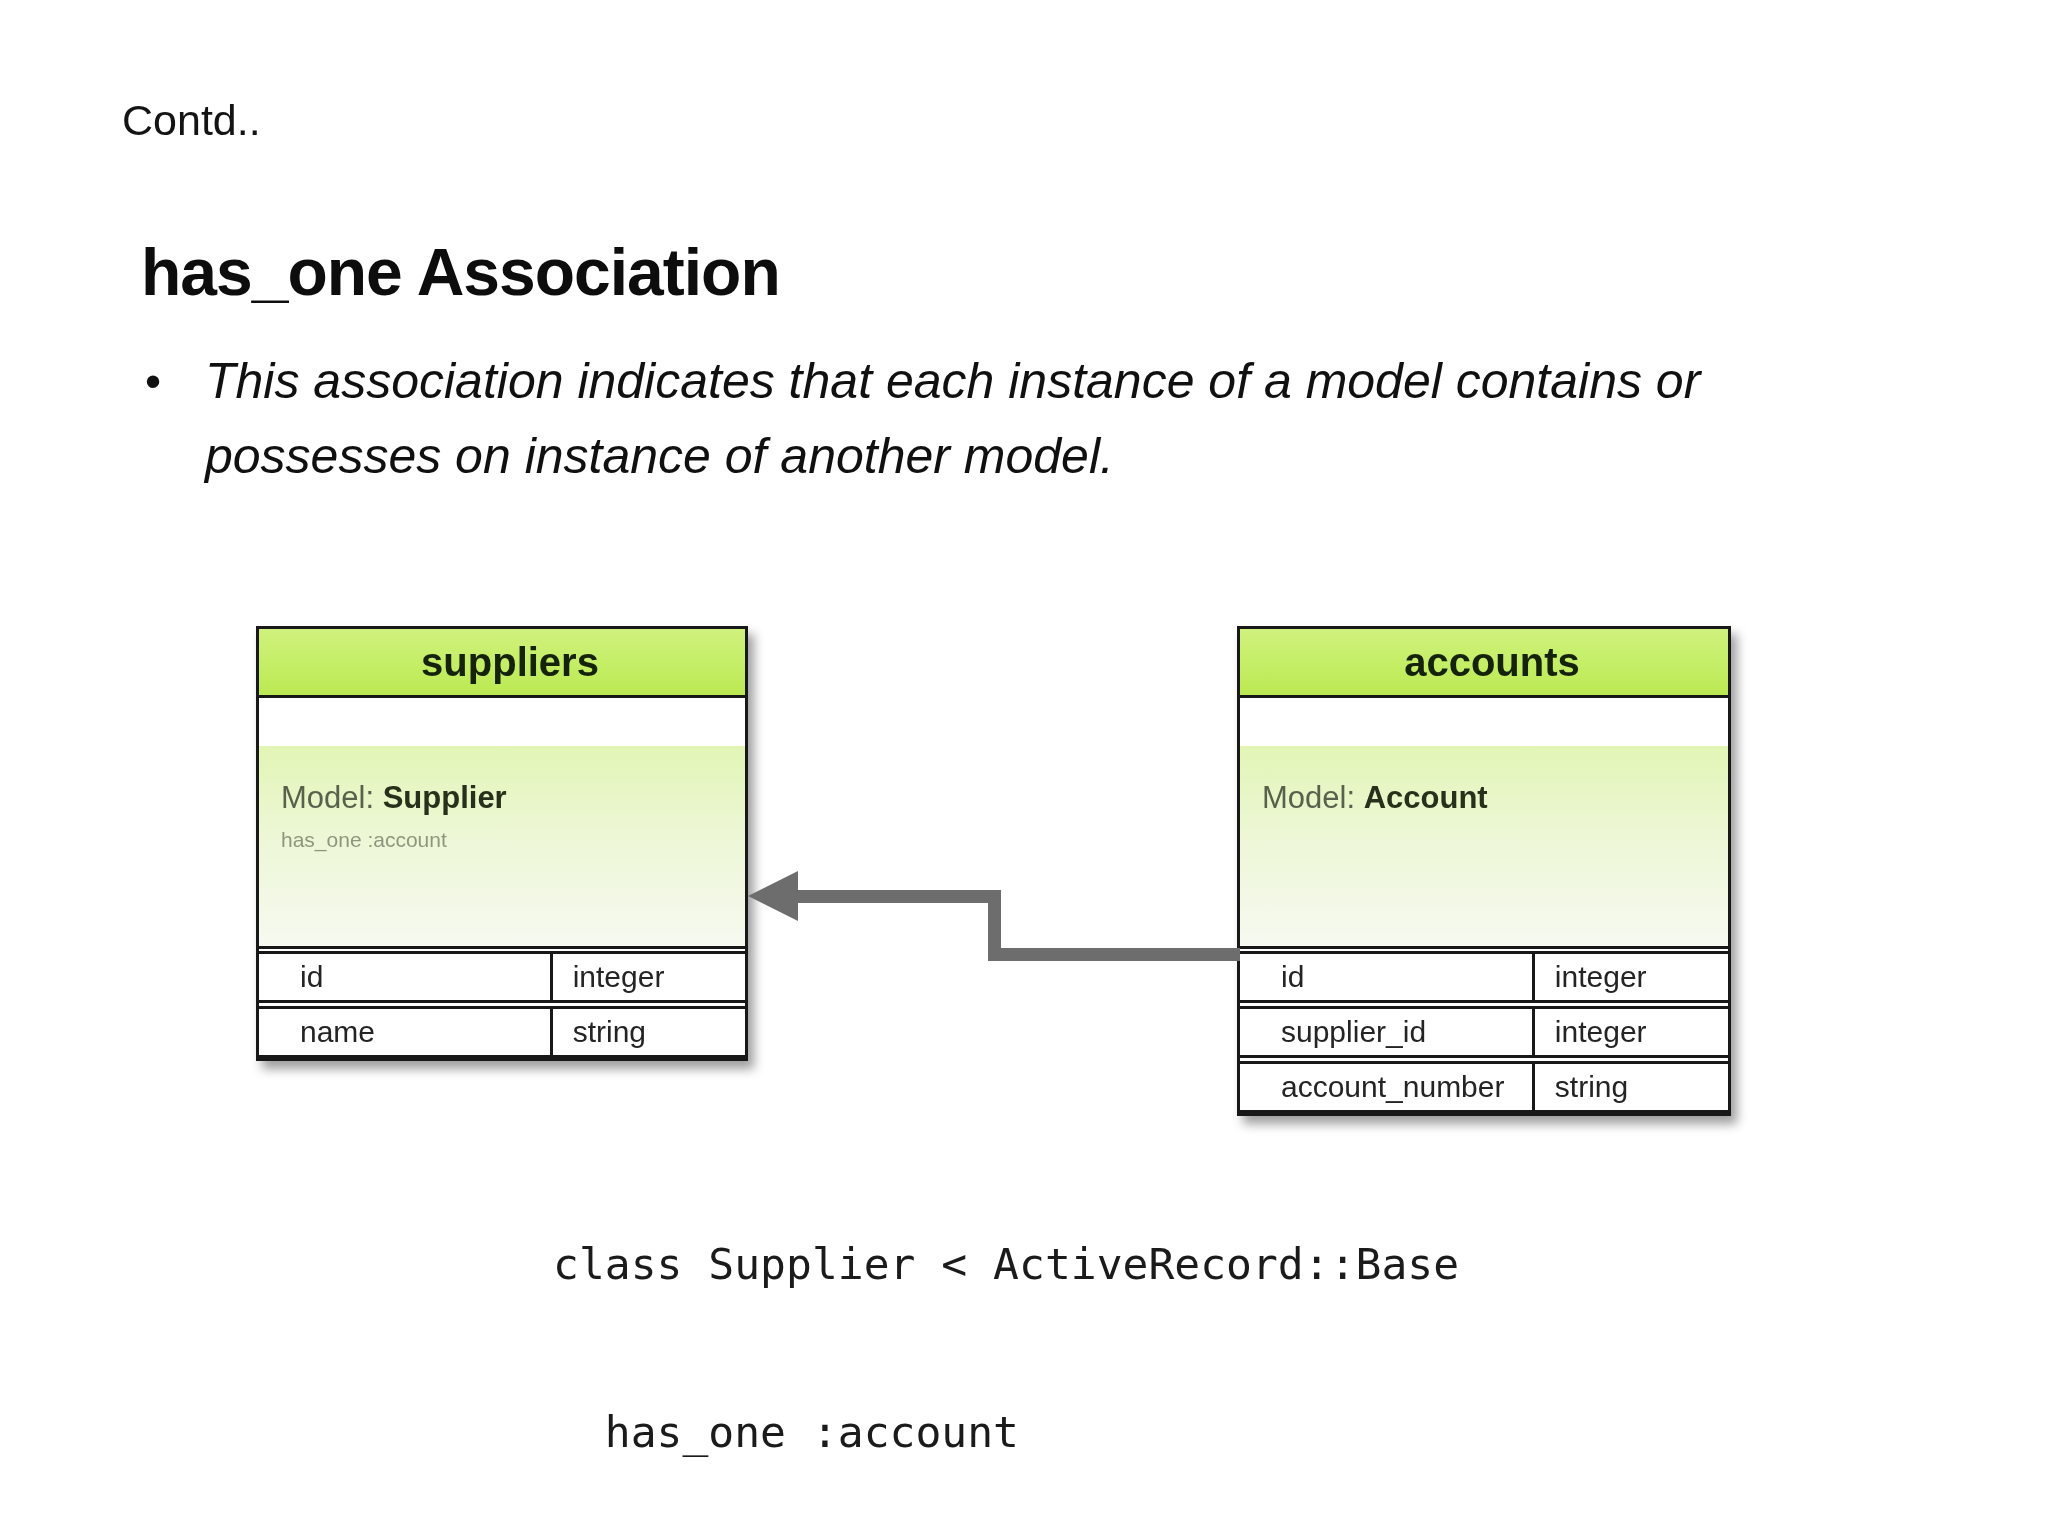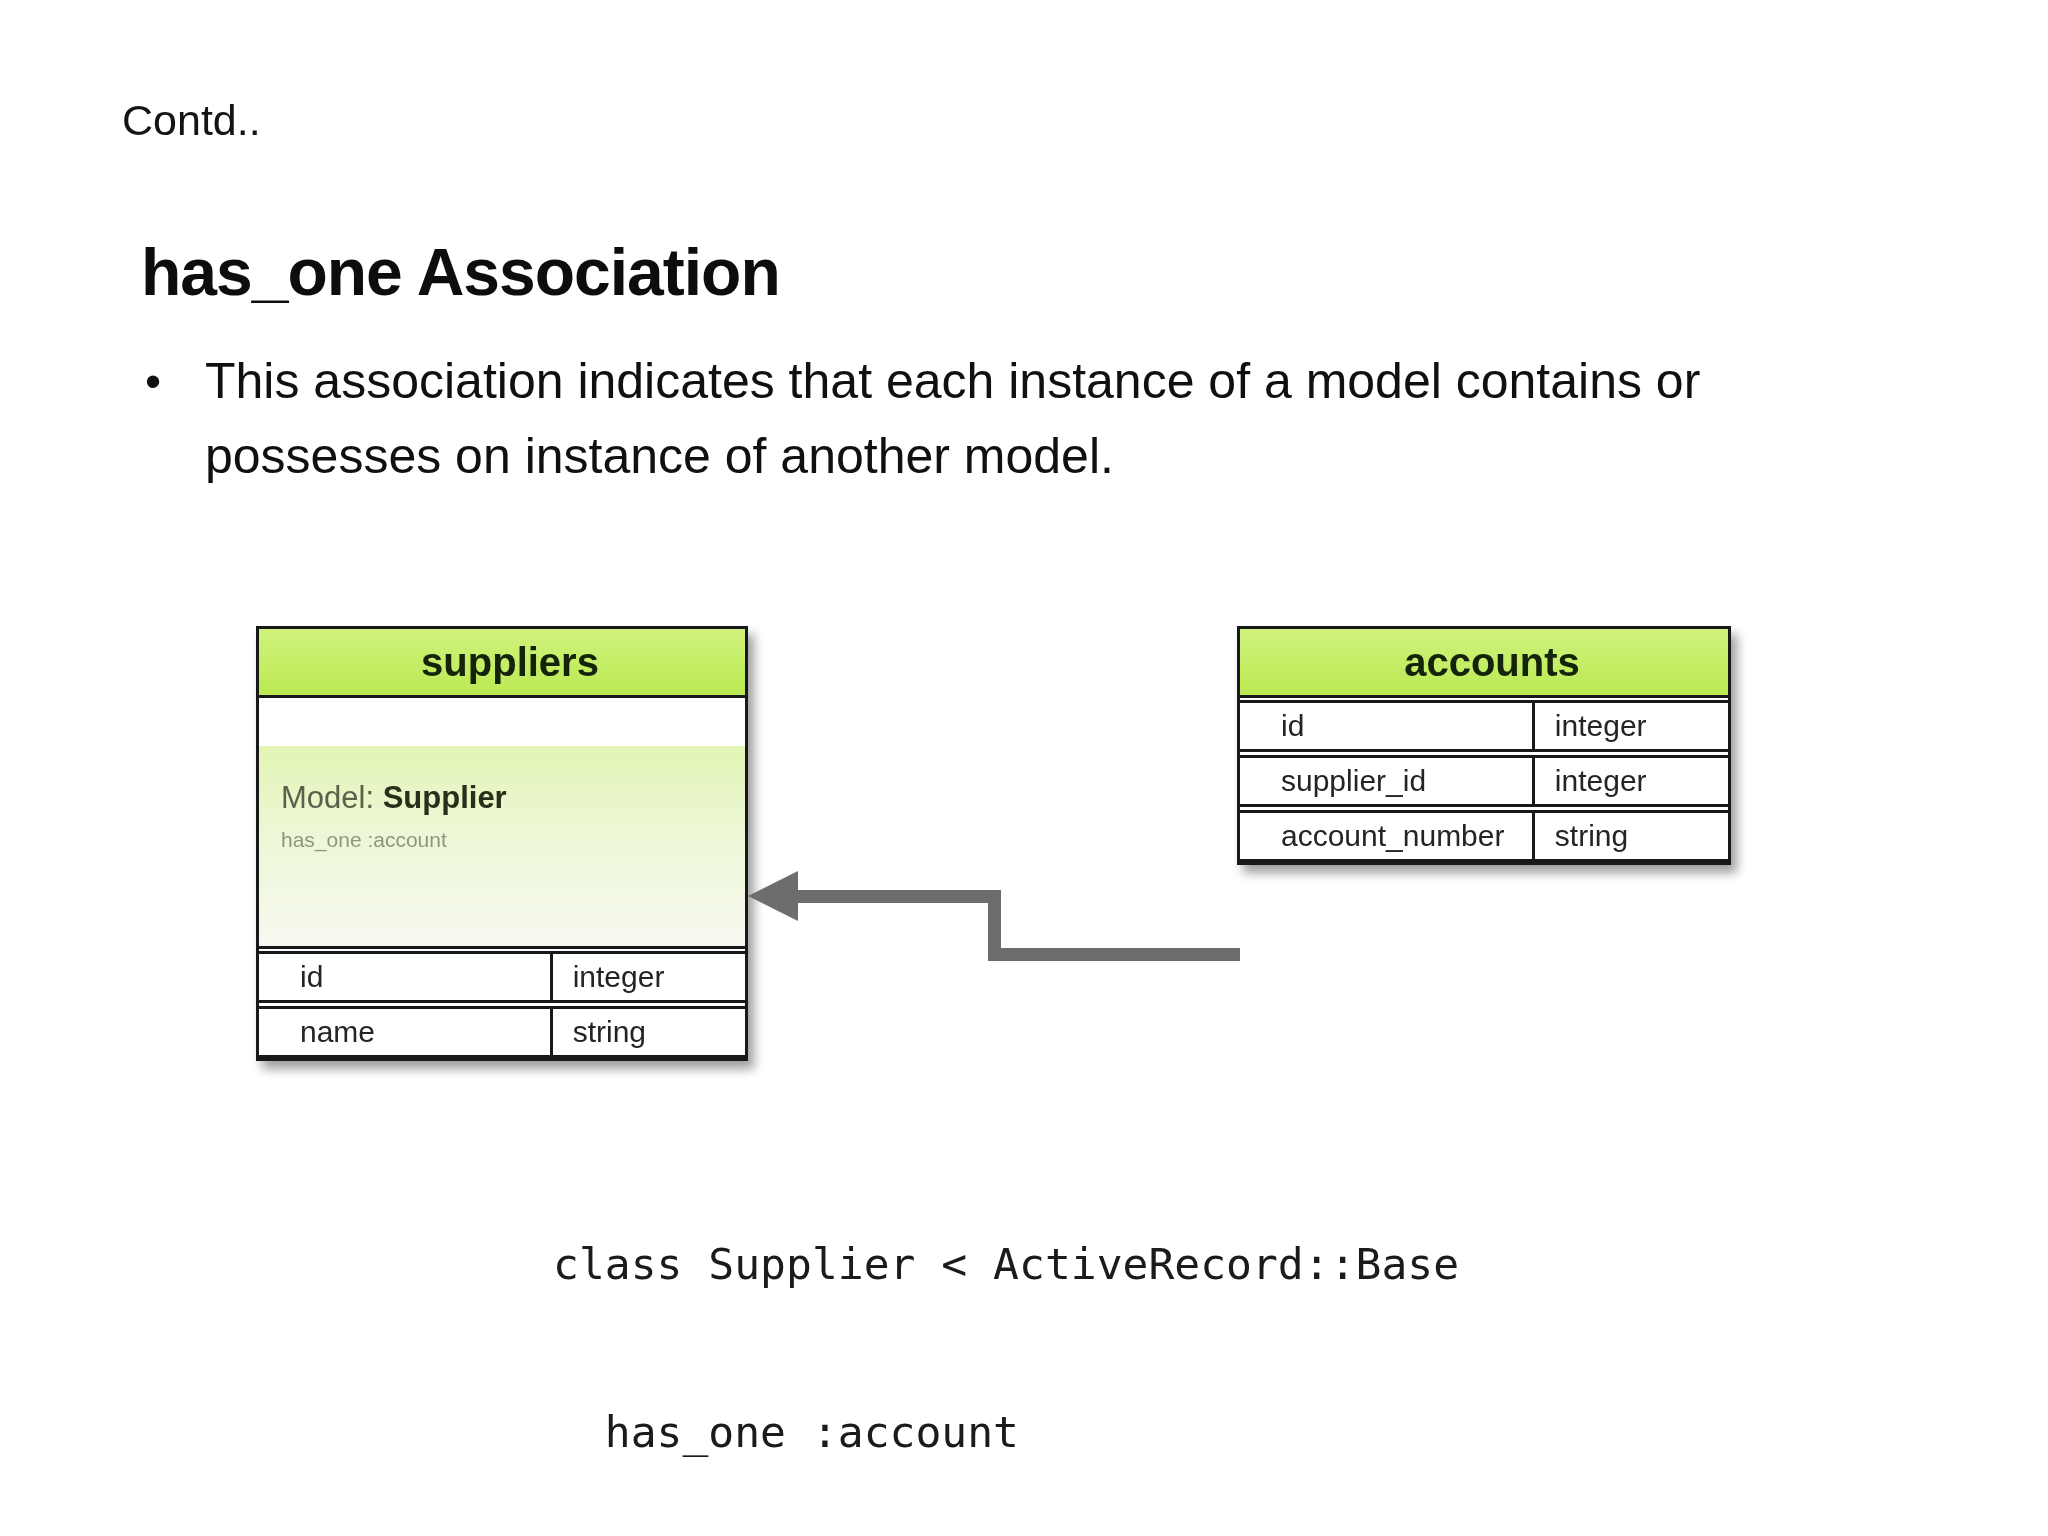--- a/index.html
+++ b/index.html
@@ -40,20 +40,21 @@
     line-height: 75px;
     color: #111111;
     flex: 0 0 auto;
   }
   .bullet-text {
     margin: 0;
     width: 1728px;
     font-size: 50px;
     line-height: 75px;
     color: #101010;
+    font-style: italic;
   }
 
   
   .db-table {
     position: absolute;
     top: 626px;
     background: #ffffff;
     border: 3px solid #181818;
     box-shadow: 6px 8px 10px rgba(0,0,0,0.38);
     box-sizing: border-box;
@@ -165,20 +166,27 @@
       </div>
       <div class="tbl-row">
         <span class="cell-name">name</span>
         <span class="cell-type">string</span>
       </div>
     </div>
   </div>
 
   <div class="db-table accounts">
     <div class="tbl-header">accounts</div>
+    <div class="tbl-model">
+      <div class="model-line">
+        <span class="model-label">Model:</span>
+        <span class="model-name">Account</span>
+      </div>
+      <div class="model-note"></div>
+    </div>
     <div class="tbl-rows">
       <div class="tbl-row">
         <span class="cell-name">id</span>
         <span class="cell-type">integer</span>
       </div>
       <div class="tbl-row">
         <span class="cell-name">supplier_id</span>
         <span class="cell-type">integer</span>
       </div>
       <div class="tbl-row">

